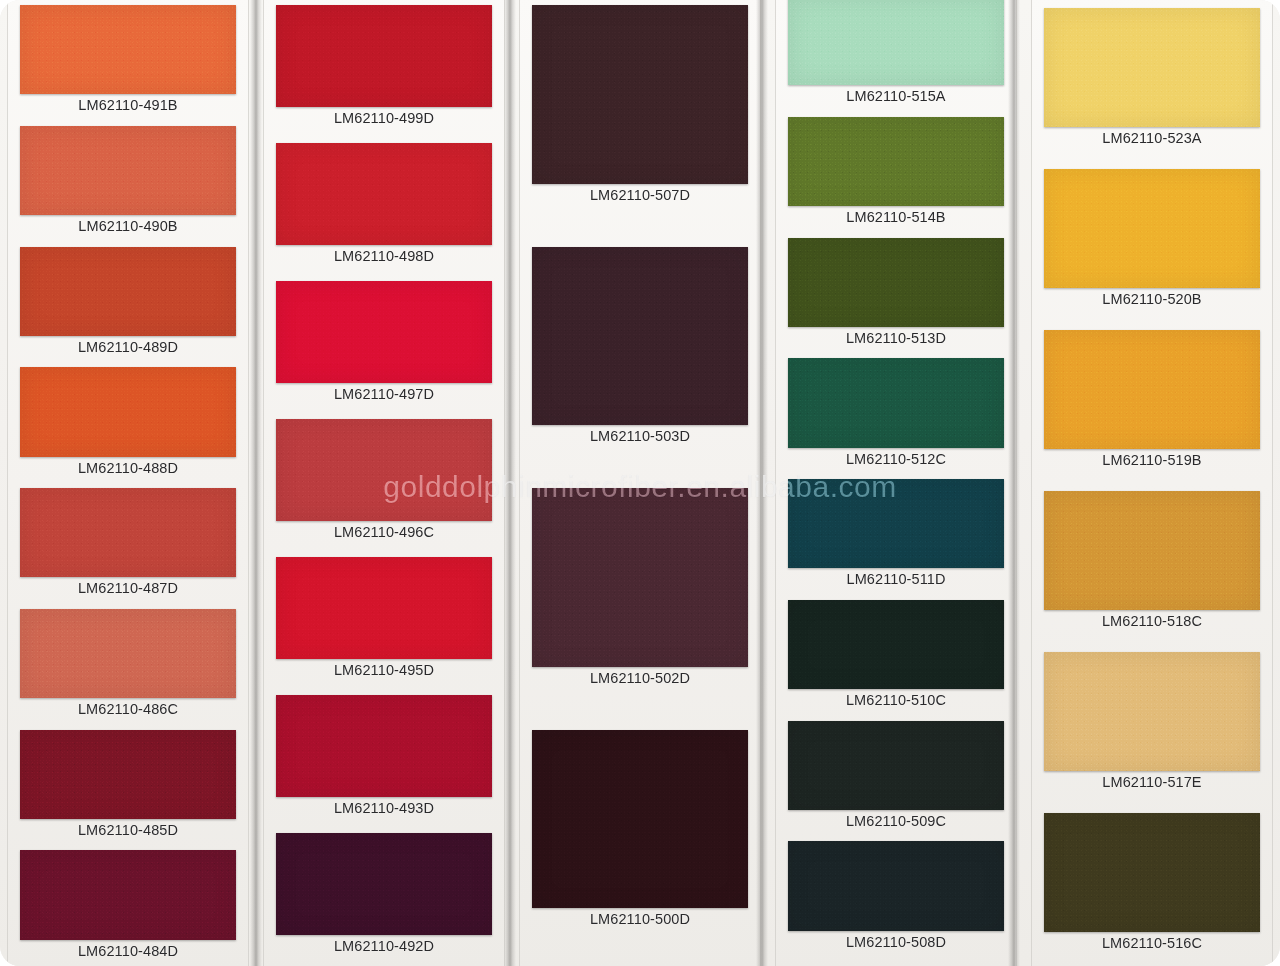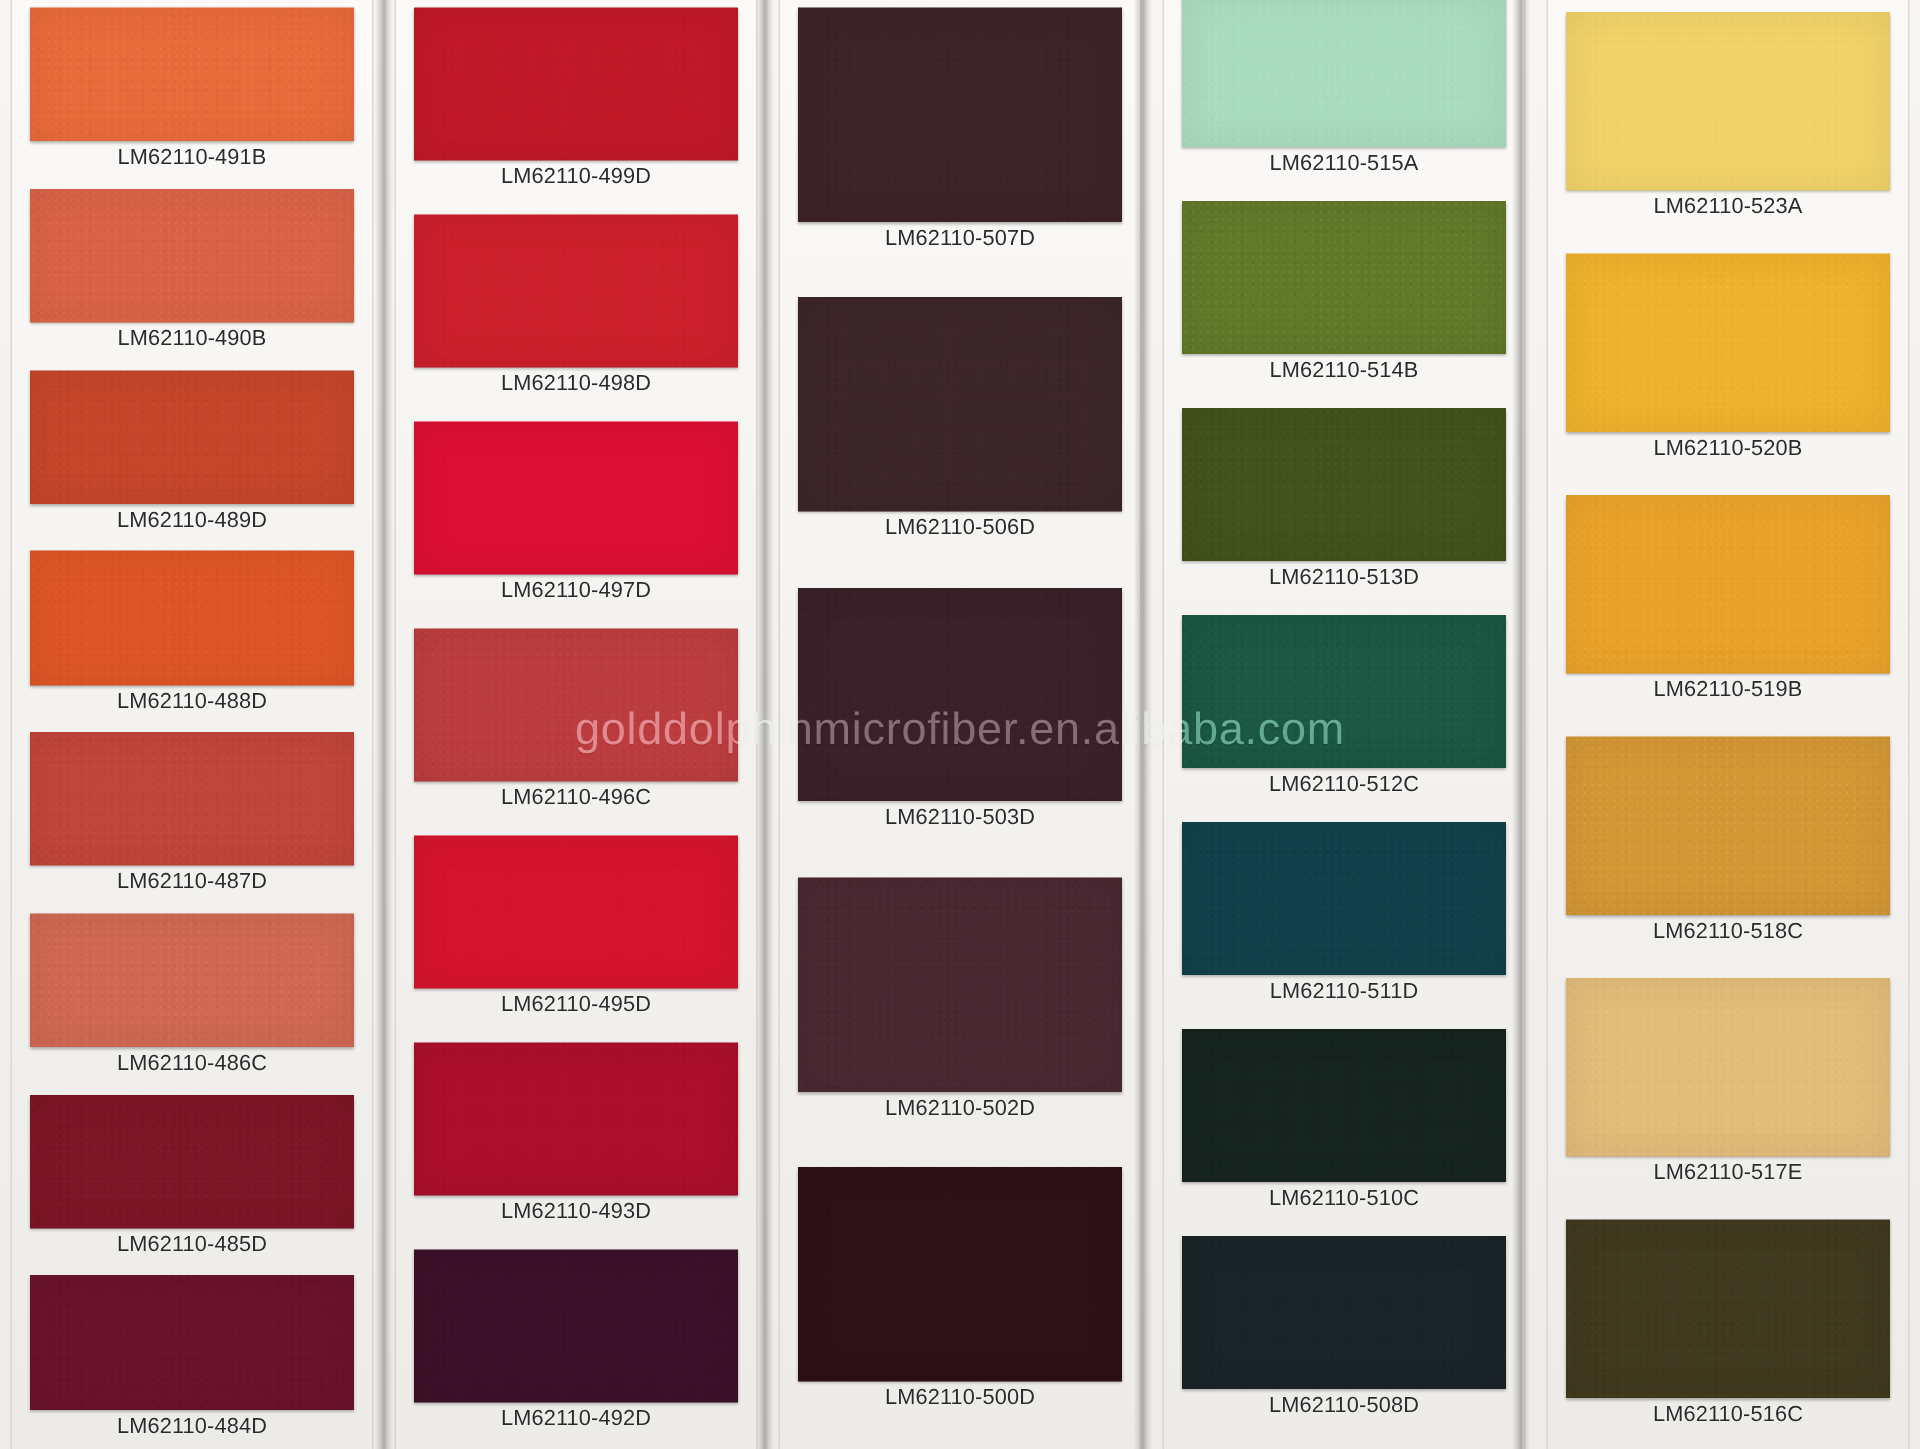--- a/index.html
+++ b/index.html
@@ -8,20 +8,21 @@
     padding: 0;
     background: #ffffff;
   }
   #page {
     position: relative;
     width: 1280px;
     height: 966px;
     overflow: hidden;
     background: #f2f1ef;
     font-family: "Liberation Sans", sans-serif;
+    border-radius: 20px;
   }
 
   
   .sheet {
     position: absolute;
     inset: 0;
     background:
       linear-gradient(180deg, #f7f6f3 0%, #f3f1ee 45%, #eeece8 100%);
   }
 
@@ -225,24 +226,20 @@
     </div>
 
     <div class="column">
       <div class="col-card"></div>
       <div class="cells">
         <div class="cell">
           <div class="swatch" style="background-color: rgb(60, 35, 39);"></div>
           <div class="swatch-label">LM62110-507D</div>
         </div>
         <div class="cell">
-          <div class="swatch" style="background-color: rgb(59, 37, 40);"></div>
-          <div class="swatch-label">LM62110-506D</div>
-        </div>
-        <div class="cell">
           <div class="swatch" style="background-color: rgb(58, 33, 41);"></div>
           <div class="swatch-label">LM62110-503D</div>
         </div>
         <div class="cell">
           <div class="swatch" style="background-color: rgb(74, 40, 50);"></div>
           <div class="swatch-label">LM62110-502D</div>
         </div>
         <div class="cell">
           <div class="swatch" style="background-color: rgb(44, 17, 22);"></div>
           <div class="swatch-label">LM62110-500D</div>
@@ -269,20 +266,24 @@
           <div class="swatch" style="background-color: rgb(27, 87, 66);"></div>
           <div class="swatch-label">LM62110-512C</div>
         </div>
         <div class="cell">
           <div class="swatch" style="background-color: rgb(18, 64, 74);"></div>
           <div class="swatch-label">LM62110-511D</div>
         </div>
         <div class="cell">
           <div class="swatch" style="background-color: rgb(22, 36, 31);"></div>
           <div class="swatch-label">LM62110-510C</div>
+        </div>
+        <div class="cell">
+          <div class="swatch" style="background-color: rgb(29, 37, 34);"></div>
+          <div class="swatch-label">LM62110-509C</div>
         </div>
         <div class="cell">
           <div class="swatch" style="background-color: rgb(26, 36, 39);"></div>
           <div class="swatch-label">LM62110-508D</div>
         </div>
       </div>
     </div>
 
     <div class="column nudge-down">
       <div class="col-card"></div>

